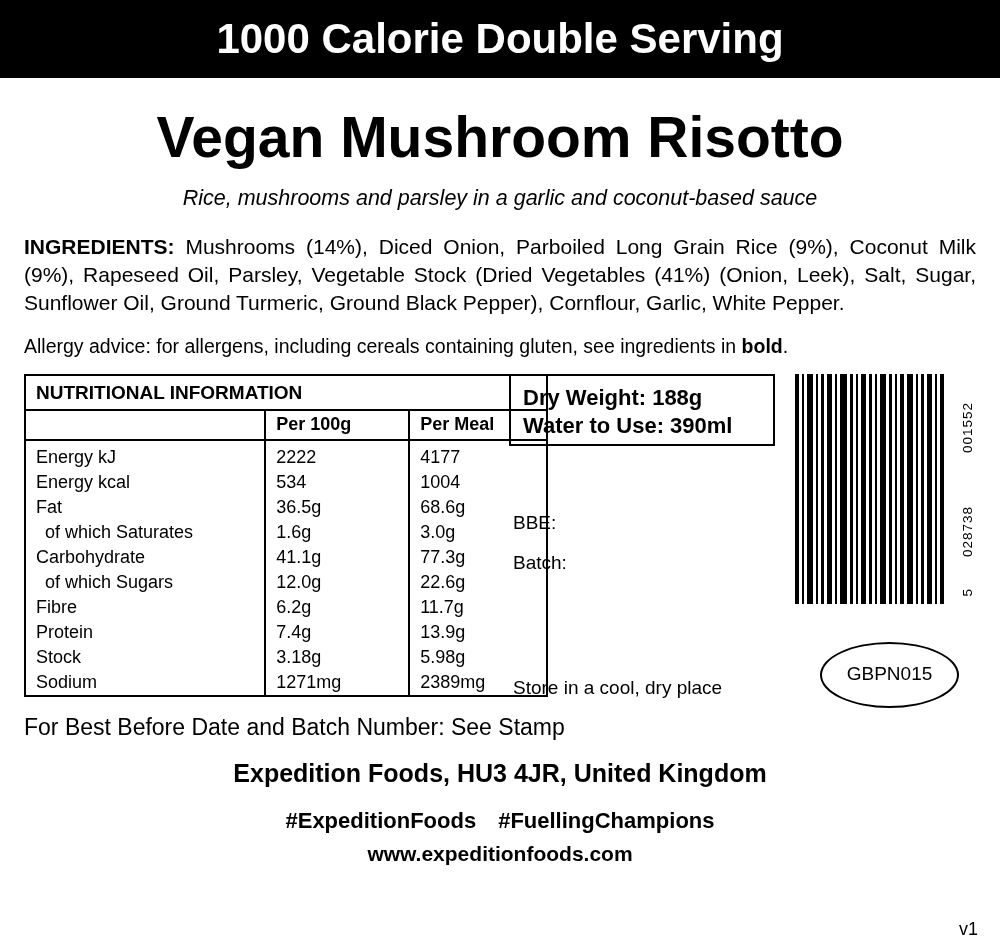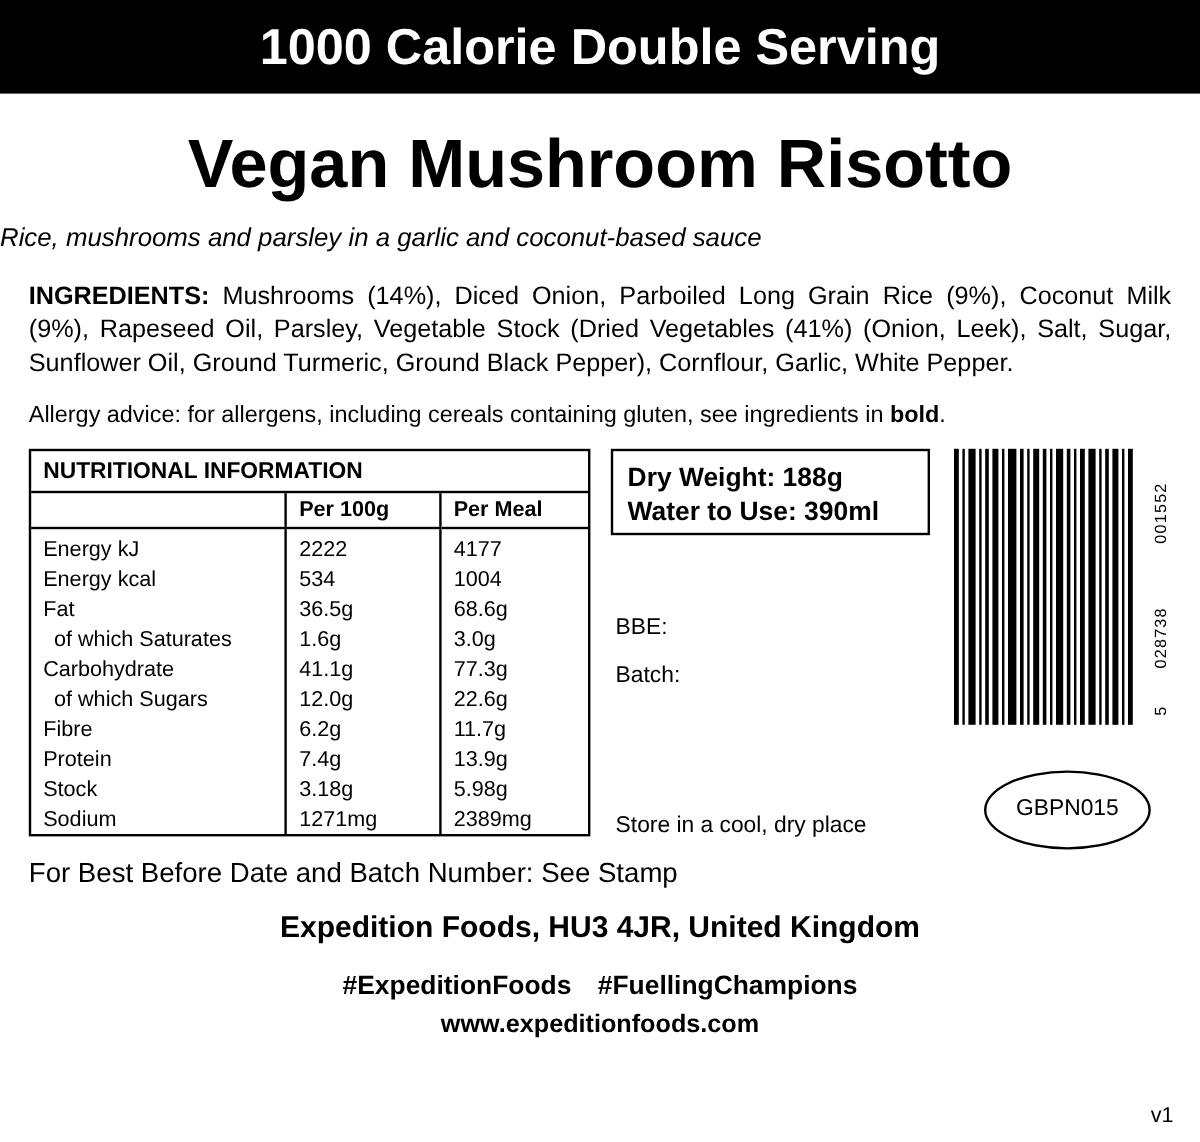--- a/index.html
+++ b/index.html
@@ -33,20 +33,21 @@
   }
   
   .title {
     text-align: center;
     font-size: 57px;
     font-weight: bold;
     margin-top: 30px;
     line-height: 1.05;
   }
   .subtitle {
+    text-align: center;
     font-style: italic;
     font-size: 21.5px;
     margin-top: 18px;
   }
   
   .ingredients {
     margin: 22px 24px 0 24px;
     font-size: 21px;
     line-height: 1.33;
     text-align: justify;
@@ -61,21 +62,21 @@
   .mid {
     position: relative;
     margin-top: 16px;
     height: 340px;
   }
   
   .nutri {
     position: absolute;
     left: 24px;
     top: 0;
-    width: 468px;
+    width: 524px;
     border: 2px solid #000;
     box-sizing: border-box;
   }
   .nutri-title {
     font-size: 19px;
     font-weight: bold;
     padding: 6px 0 5px 10px;
     border-bottom: 2px solid #000;
   }
   table.nt {

